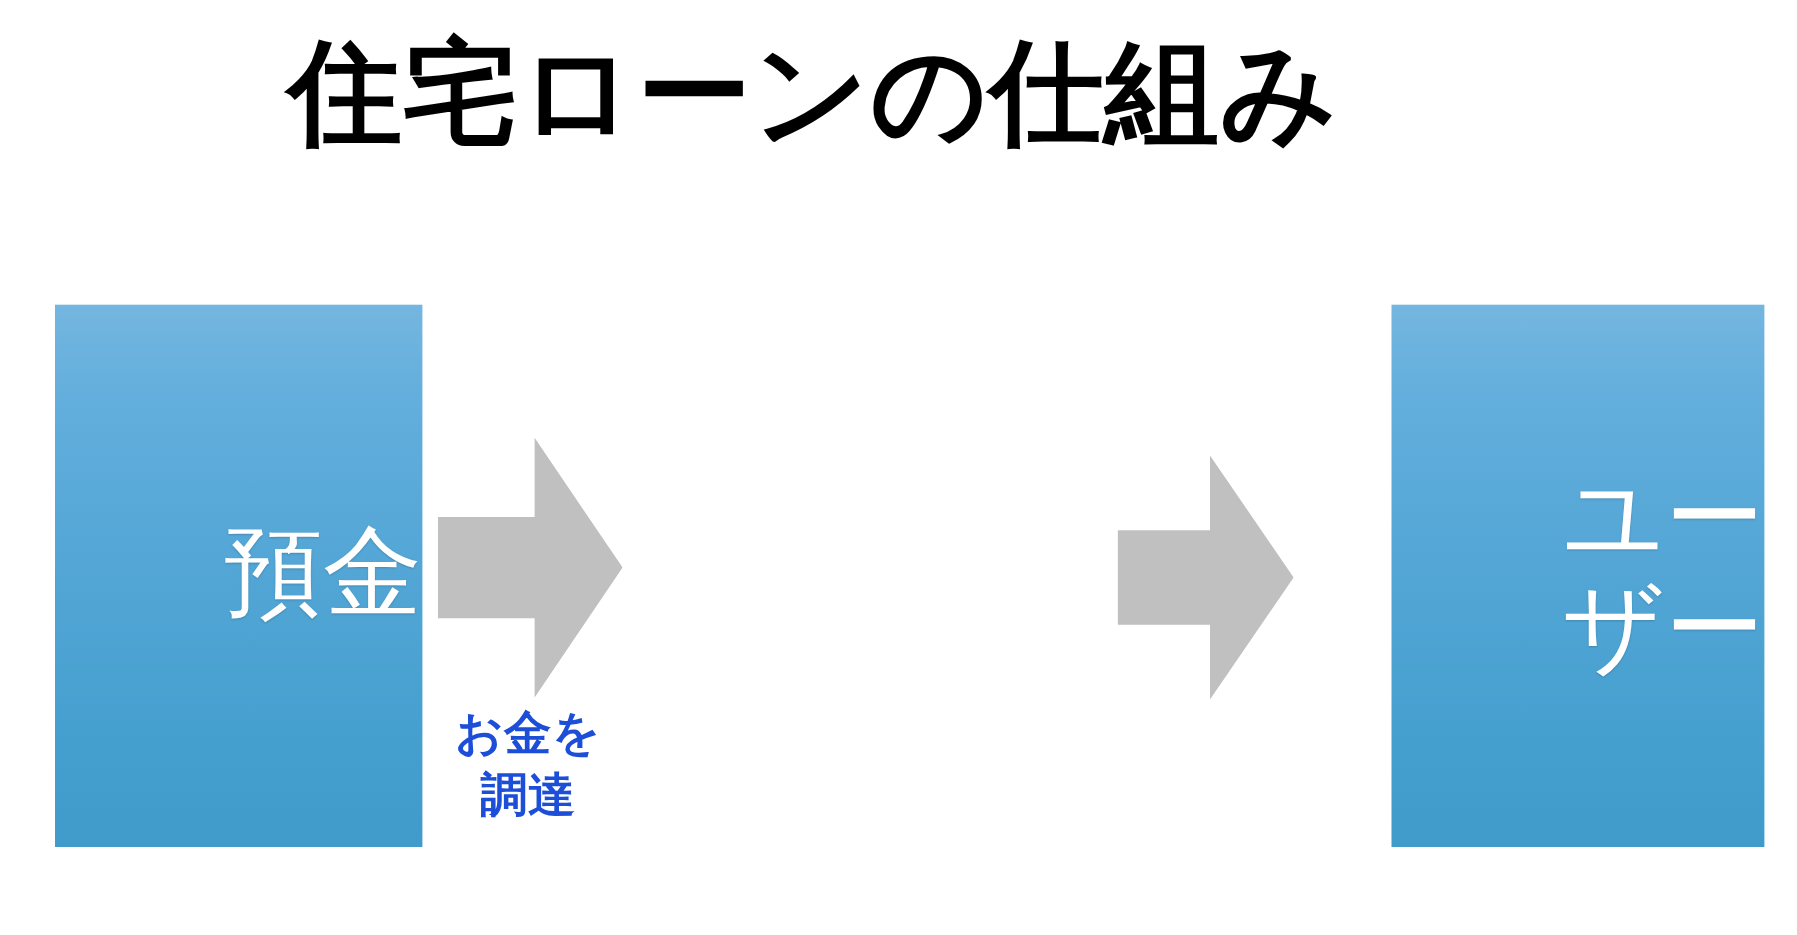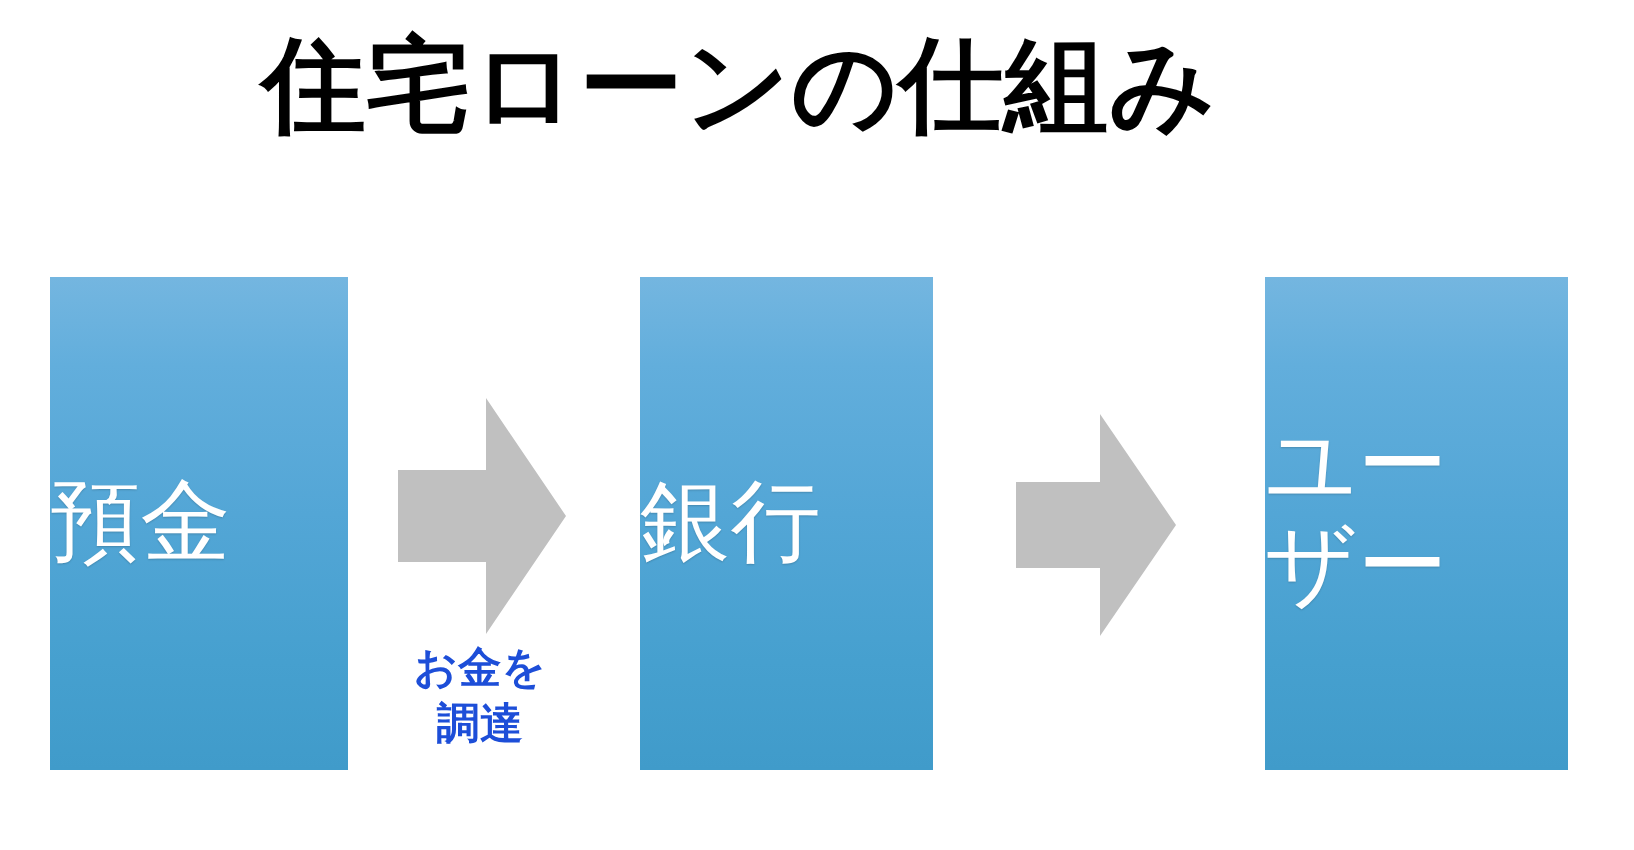--- a/index.html
+++ b/index.html
@@ -41,41 +41,41 @@
   }
 
   
   .node-box {
     position: absolute;
     top: 277px;
     height: 493px;
     background: linear-gradient(to bottom, #74b6e0 0%, #62aedc 18%, #53a6d6 48%, #46a0cf 78%, #409bca 100%);
     display: flex;
     align-items: center;
-    justify-content: flex-start;
+    justify-content: flex-end;
+    padding-left: 36px;
   }
   .node-box .node-label {
     color: #ffffff;
     font-size: 90px;
     line-height: 1.02;
     font-weight: 400;
     text-align: center;
     letter-spacing: 0.005em;
     text-shadow: 0 1px 2px rgba(0,0,0,0.18);
     white-space: pre-line;
     padding-bottom: 4px;
   }
 
   #box-deposit  { left: 50px;   width: 298px; }
   #box-bank     { left: 640px;  width: 293px; }
   #box-user     { left: 1265px; width: 303px; }
 
   #box-user .node-label {
     line-height: 1.12;
-    font-family: Liberation Mono, monospace;
   }
 
   
   .flow-arrow {
     position: absolute;
     display: block;
   }
   #arrow-1 { left: 398px;  top: 398px; width: 168px; height: 236px; }
   #arrow-2 { left: 1016px; top: 414px; width: 160px; height: 222px; }
 
@@ -104,23 +104,20 @@
     <span class="node-label">預金</span>
   </div>
 
   <svg class="flow-arrow" id="arrow-1" viewBox="0 0 168 236" preserveAspectRatio="none">
     <polygon points="0,72 88,72 88,0 168,118 88,236 88,164 0,164" fill="#c0c0c0"></polygon>
   </svg>
 
   <div class="arrow-caption" id="caption-1">お金を
 調達</div>
 
-  <div class="node-box" id="box-bank">
-    <span class="node-label">銀行</span>
-  </div>
 
   <svg class="flow-arrow" id="arrow-2" viewBox="0 0 160 222" preserveAspectRatio="none">
     <polygon points="0,68 84,68 84,0 160,111 84,222 84,154 0,154" fill="#c0c0c0"></polygon>
   </svg>
 
 
   <div class="node-box" id="box-user">
     <span class="node-label">ユー
 ザー</span>
   </div>

